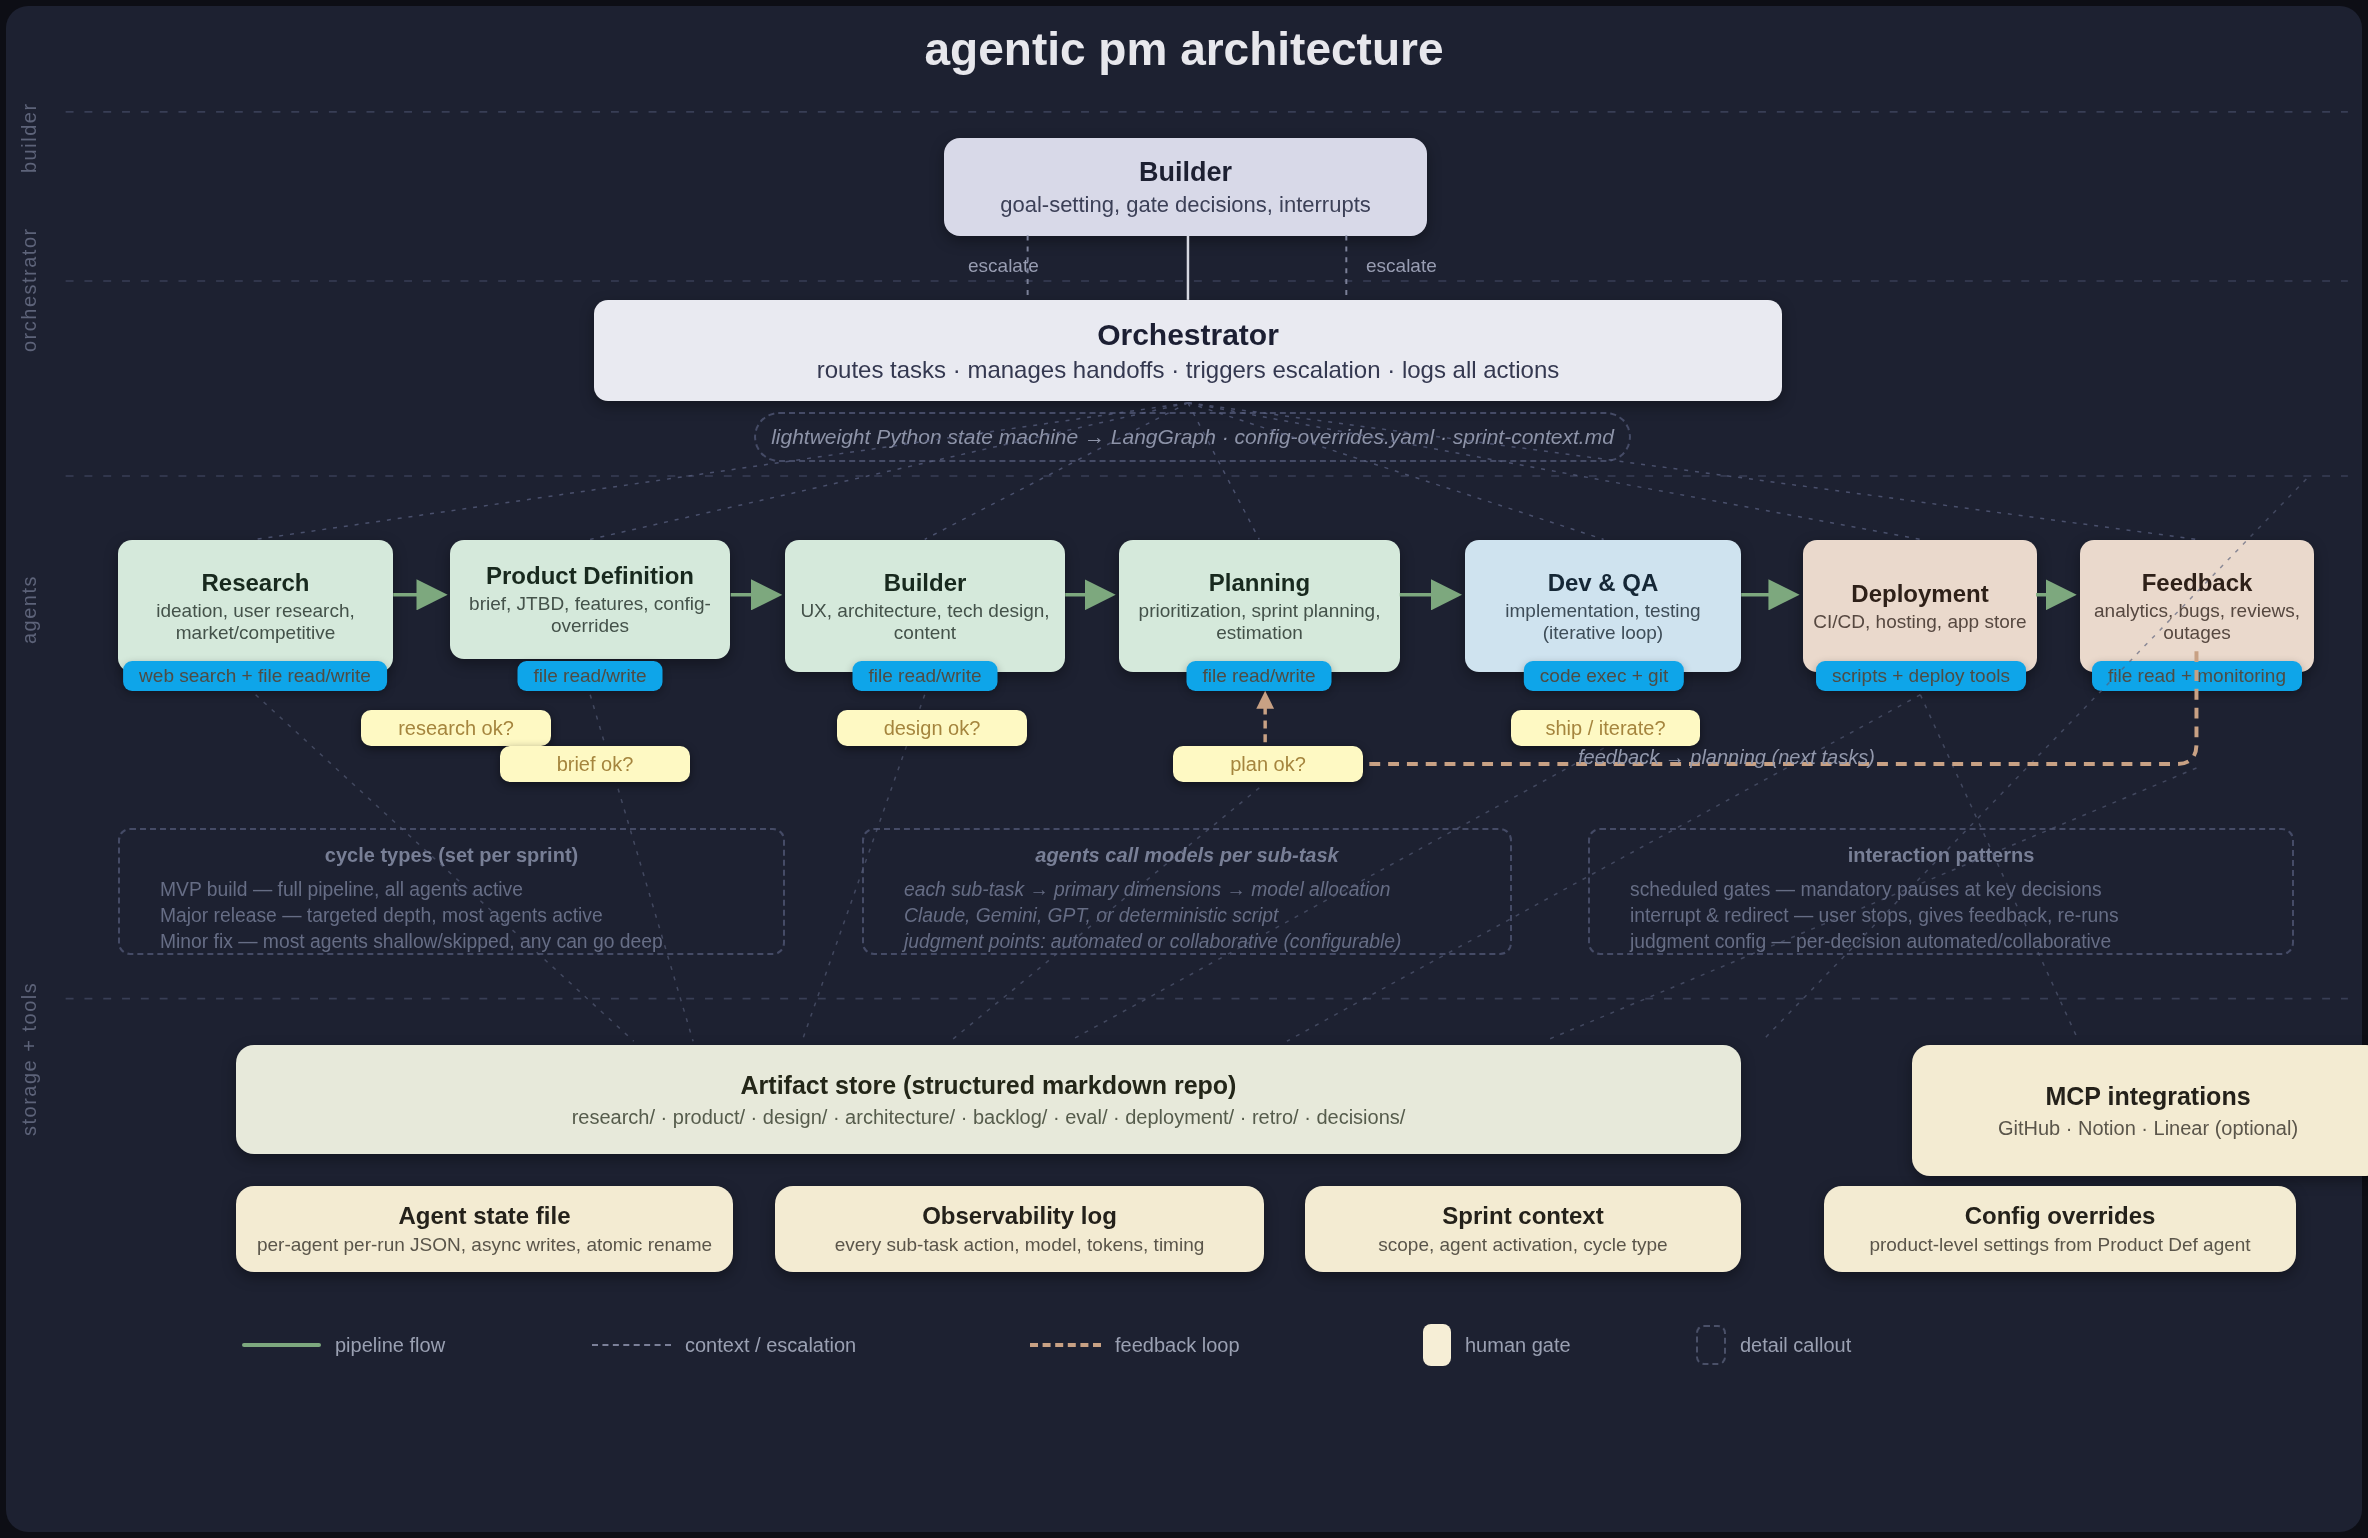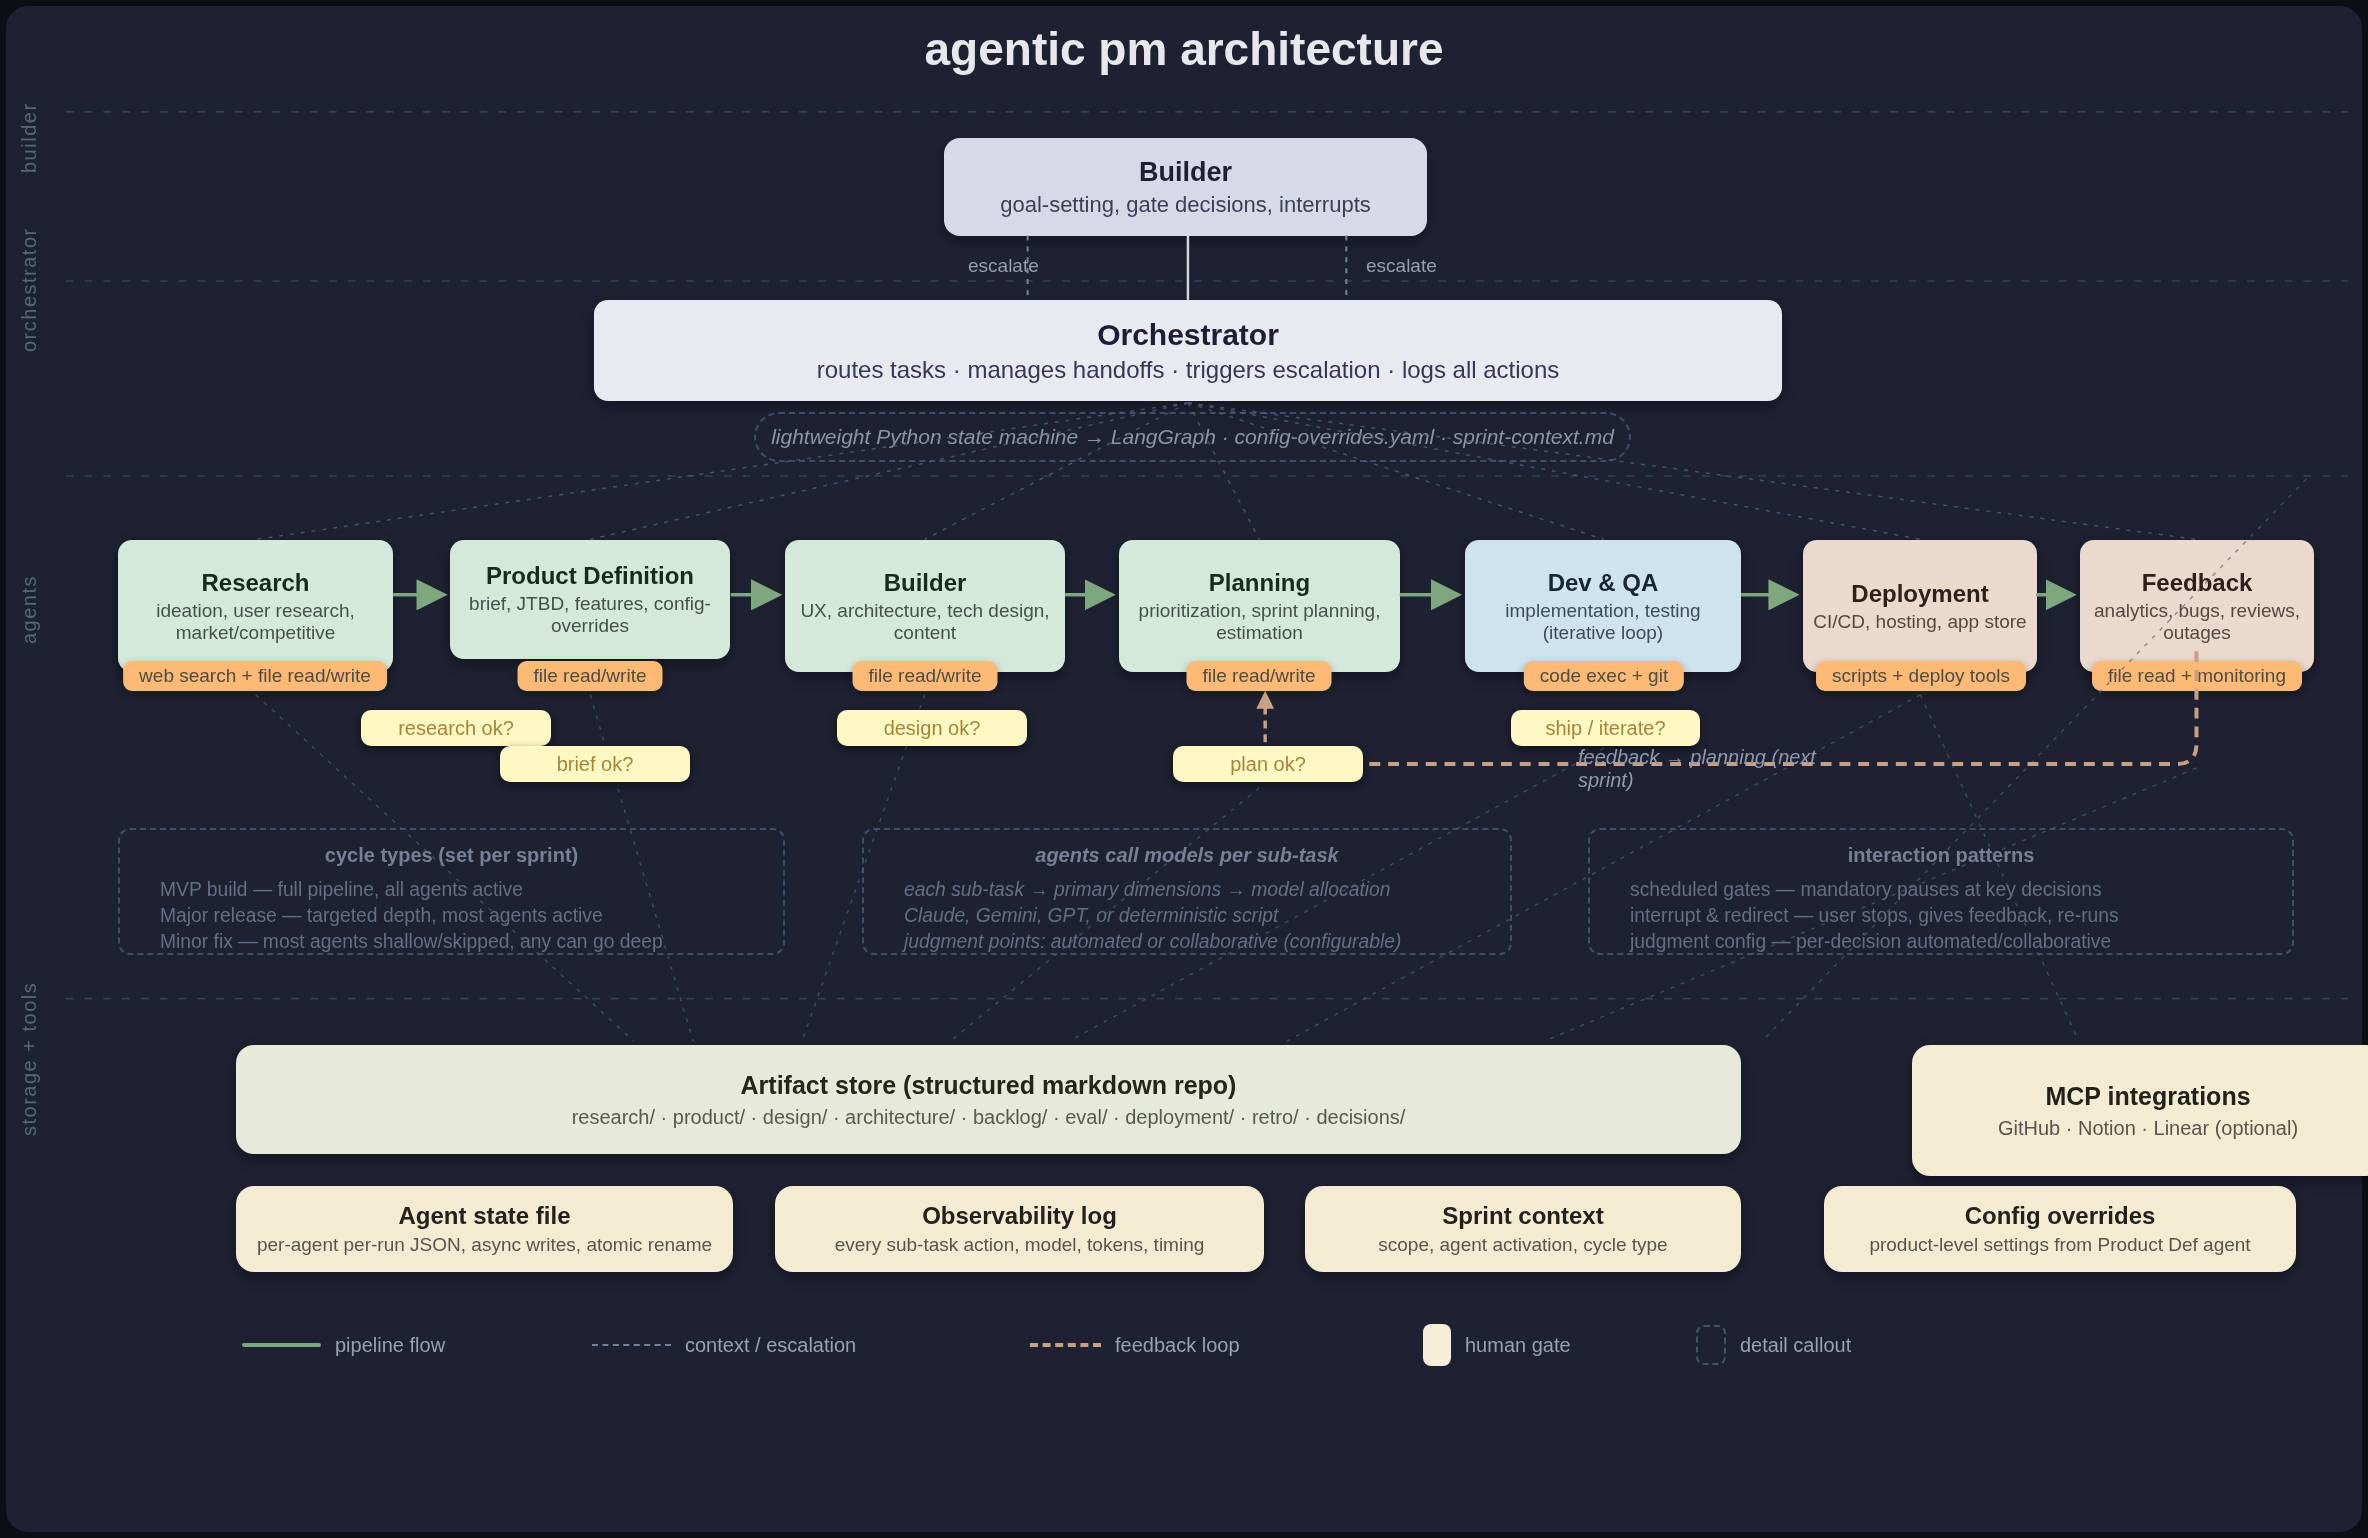--- a/index.html
+++ b/index.html
@@ -26,21 +26,21 @@
   
   .agent{top:540px;height:132px;border-radius:14px;padding:0 6px;box-sizing:border-box;}
   .agent .t{font-size:24px;line-height:27px;}
   .agent .s{font-size:19px;line-height:22px;}
   .c-green{background:#d5e9db;}
   .c-green .t{color:#18291e;} .c-green .s{color:#44524a;}
   .c-blue{background:#cfe3ef;}
   .c-blue .t{color:#152736;} .c-blue .s{color:#3e4d58;}
   .c-peach{background:#ead9cc;}
   .c-peach .t{color:#2e2018;} .c-peach .s{color:#564840;}
-  .chip{position:absolute;top:661px;transform:translateX(-50%);background:#fdba74;color:#4e4c44;
+  .chip{position:absolute;top:661px;transform:translateX(-50%);background:#0ea5e9;color:#4e4c44;
     font-size:19px;line-height:30px;height:30px;padding:0 16px;border-radius:9px;white-space:nowrap;
     box-shadow:0 3px 8px rgba(0,0,0,.3);z-index:1;}
   .gate{position:absolute;background:#fef9c3;color:#a5853e;font-size:20px;border-radius:10px;
     display:flex;align-items:center;justify-content:center;box-shadow:0 3px 10px rgba(0,0,0,.45);z-index:3;}
   .fb-label{position:absolute;left:1578px;top:746px;width:297px;font-style:italic;font-size:20px;
     color:#9298ac;z-index:3;}
   
   .callout{position:absolute;top:828px;height:127px;border:2px dashed #454b66;border-radius:12px;
     box-sizing:border-box;padding:14px 0 0 40px;z-index:1;}
   .callout .ct{text-align:center;font-weight:bold;font-size:20px;color:#787f96;margin:0 40px 10px 0;}
@@ -128,21 +128,21 @@
 <div class="chip" style="left:1259px;">file read/write</div>
 <div class="chip" style="left:1604px;">code exec + git</div>
 <div class="chip" style="left:1921px;">scripts + deploy tools</div>
 <div class="chip" style="left:2197px;">file read + monitoring</div>
 
 <div class="gate" style="left:361px;top:710px;width:190px;height:36px;">research ok?</div>
 <div class="gate" style="left:500px;top:746px;width:190px;height:36px;">brief ok?</div>
 <div class="gate" style="left:837px;top:710px;width:190px;height:36px;">design ok?</div>
 <div class="gate" style="left:1173px;top:746px;width:190px;height:36px;">plan ok?</div>
 <div class="gate" style="left:1511px;top:710px;width:189px;height:36px;">ship / iterate?</div>
-<div class="fb-label">feedback → planning (next sprint)</div>
+<div class="fb-label">feedback → planning (next tasks)</div>
 
 <div class="callout" style="left:118px;width:667px;">
   <div class="ct">cycle types (set per sprint)</div>
   <div class="cl">MVP build — full pipeline, all agents active</div>
   <div class="cl">Major release — targeted depth, most agents active</div>
   <div class="cl">Minor fix — most agents shallow/skipped, any can go deep</div>
 </div>
 <div class="callout" style="left:862px;width:650px;font-style:italic;">
   <div class="ct">agents call models per sub-task</div>
   <div class="cl">each sub-task → primary dimensions → model allocation</div>

